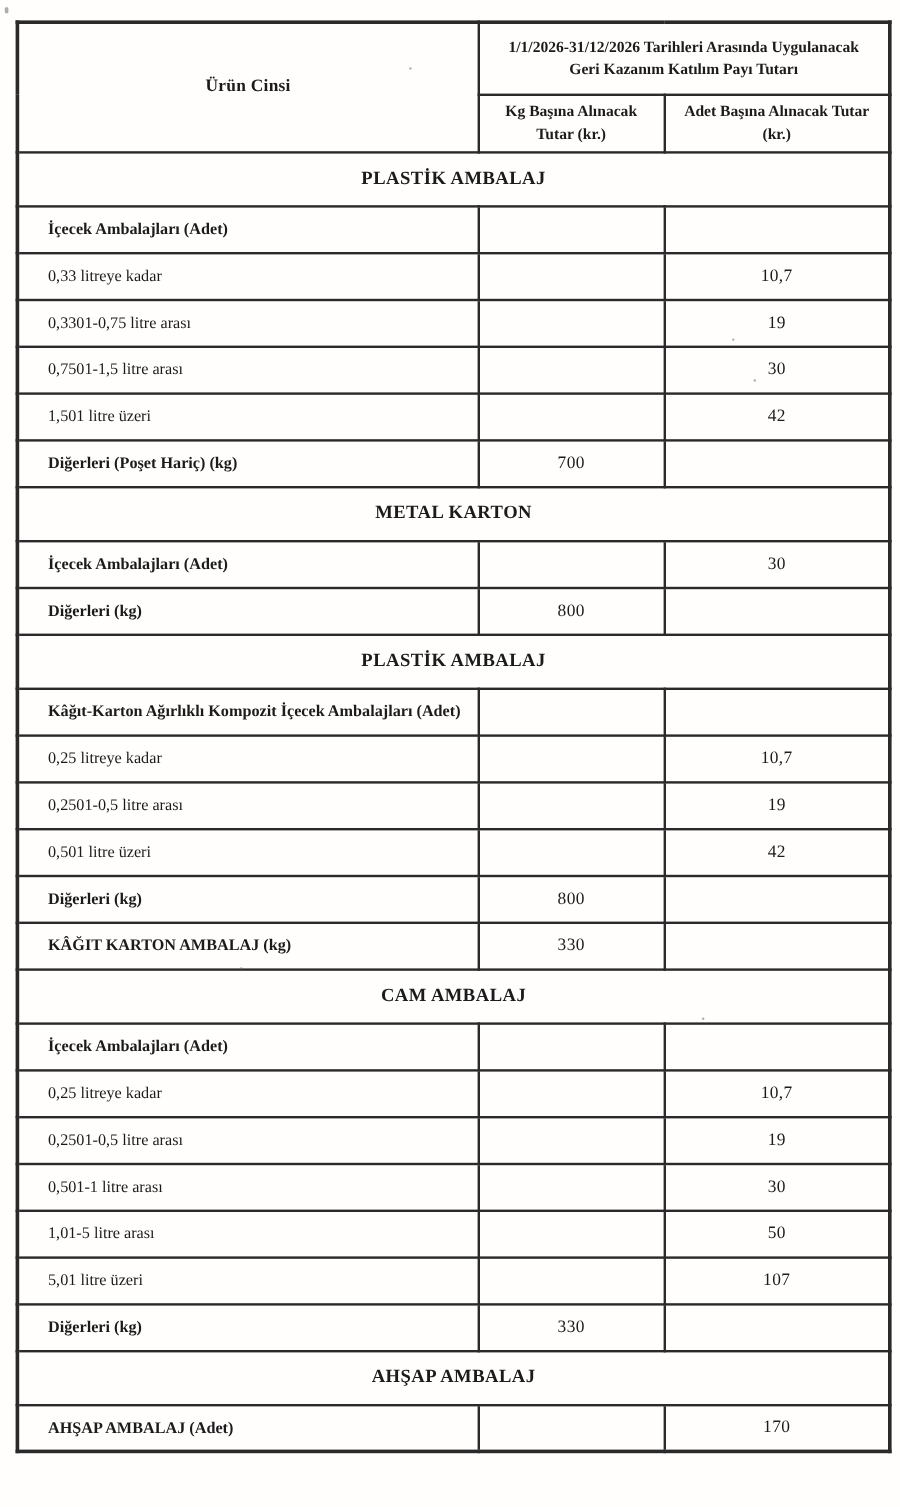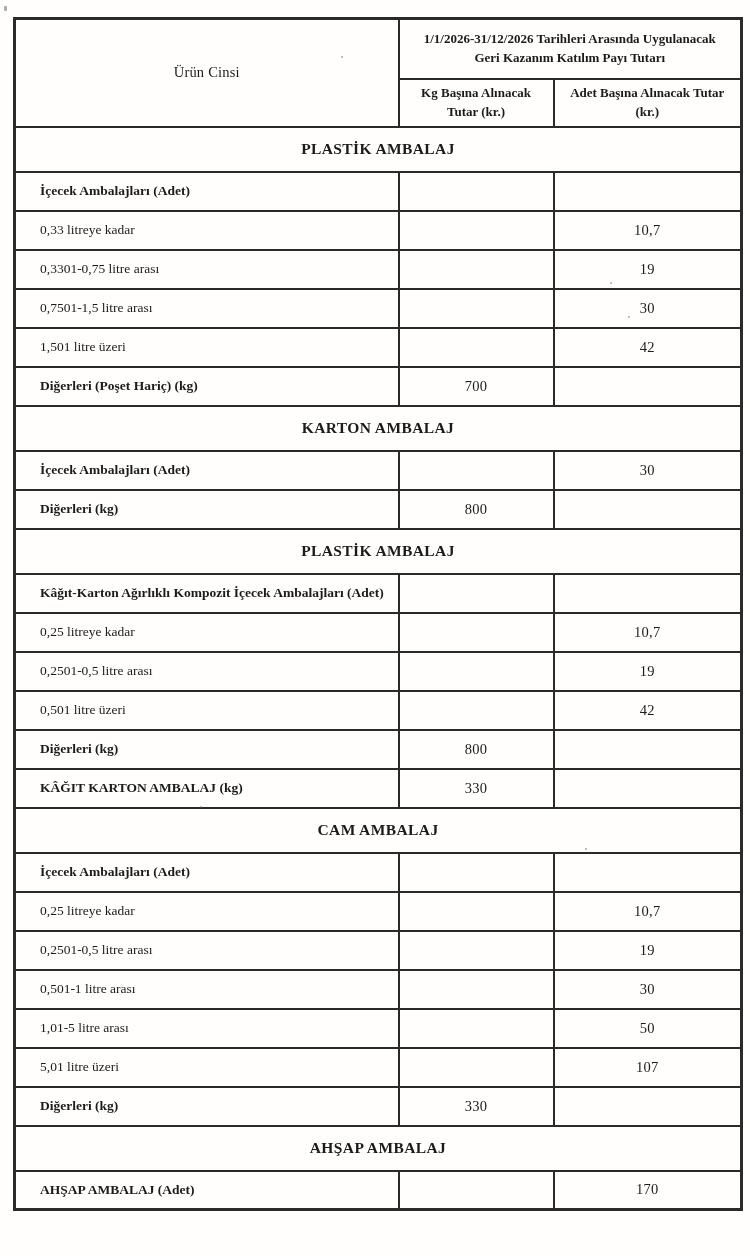--- a/index.html
+++ b/index.html
@@ -24,21 +24,21 @@
     background: #fffefd;
   }
   table.fee-table, table.fee-table th, table.fee-table td {
     border: 2px solid #2a2a2a;
   }
   table.fee-table { border-width: 3px; }
 
   th.product-col {
     height: 108px;
     font-size: 14.5px;
-    font-weight: normal;
+    font-weight: bold;
     text-align: center;
     vertical-align: middle;
     letter-spacing: 0.2px;
     margin-left: 36px;
   }
   th.period-head {
     height: 56px;
     font-size: 13px;
     font-weight: bold;
     text-align: center;
@@ -144,21 +144,21 @@
       <td class="value-cell">42</td>
     </tr>
 
     <tr class="data-row">
       <td class="label-cell bold">Diğerleri (Poşet Hariç) (kg)</td>
       <td class="value-cell">700</td>
       <td class="value-cell"></td>
     </tr>
 
     <tr class="section-row">
-      <td colspan="3">KARTON AMBALAJ</td>
+      <td colspan="3">METAL KARTON</td>
     </tr>
 
     <tr class="data-row">
       <td class="label-cell bold">İçecek Ambalajları (Adet)</td>
       <td class="value-cell"></td>
       <td class="value-cell">30</td>
     </tr>
 
     <tr class="data-row">
       <td class="label-cell bold">Diğerleri (kg)</td>

